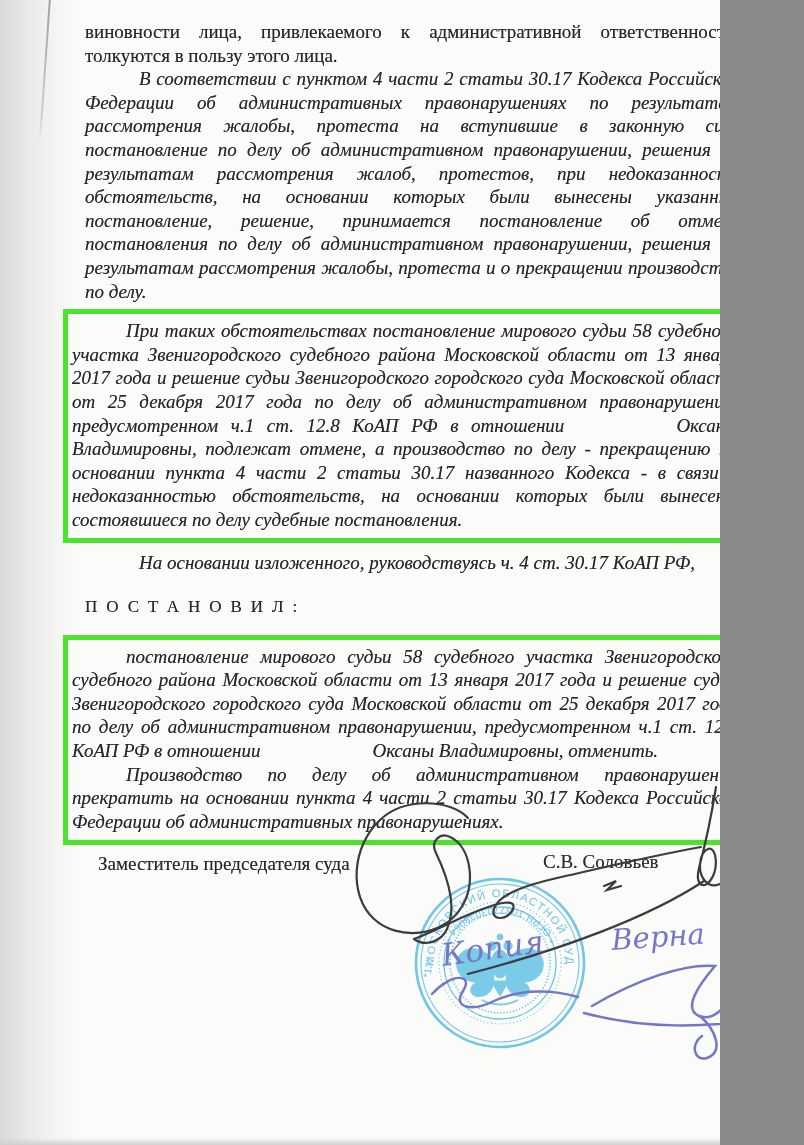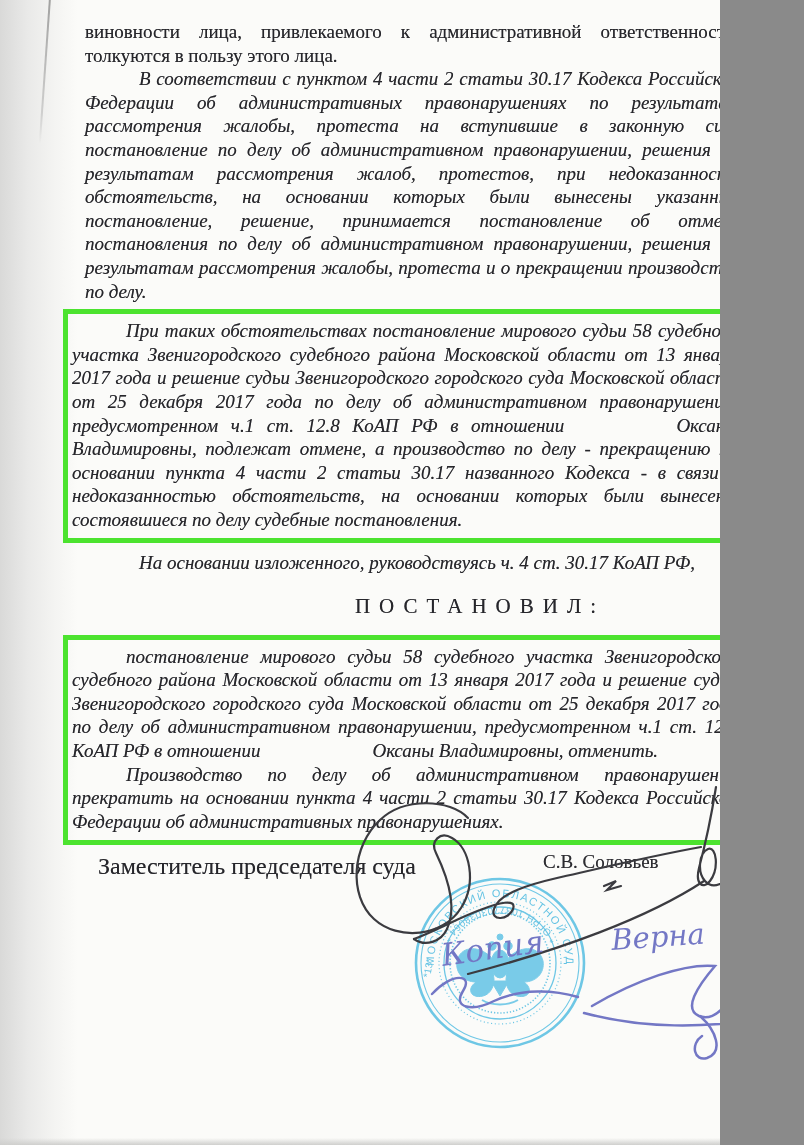--- a/index.html
+++ b/index.html
@@ -34,27 +34,27 @@
   .content p{margin:0;}
   p.indent{text-indent:54px;font-style:italic;}
   .greenbox{
     border:5px solid #4ce32f;
     margin:6px -12px 8px -22px;
     padding:5px 9px 7px 4px;
   }
   .redacted-gap{display:inline-block;width:112px;height:1px;}
   .ruling-heading{
     margin:20px 135px 16px 0;
-    text-align:right;
-    font-size:21px;
+    text-align:left;
+    font-size:17px;
     letter-spacing:9px;
     white-space:nowrap;
   }
   .basis{margin-top:8px !important;}
-  .sig-title{position:absolute;left:98px;top:853px;font-size:24px;
+  .sig-title{position:absolute;left:98px;top:853px;font-size:19px;
     font-family:"Liberation Serif","DejaVu Serif",serif;color:#26262b;
     text-shadow:0 0 .5px rgba(42,42,48,.5);}
   .sig-name{position:absolute;left:543px;top:851px;font-size:19px;
     font-family:"Liberation Serif","DejaVu Serif",serif;color:#2c2c31;
     text-shadow:0 0 .5px rgba(42,42,48,.5);}
   svg.ink{position:absolute;left:0;top:0;pointer-events:none;}
   .stamp-ring-text{fill:#59bfe2;font-family:"Liberation Sans","DejaVu Sans",sans-serif;}
   .hand-note{fill:#7377c5;font-family:"DejaVu Serif","Liberation Serif",serif;font-style:italic;}
 </style>
 </head>

